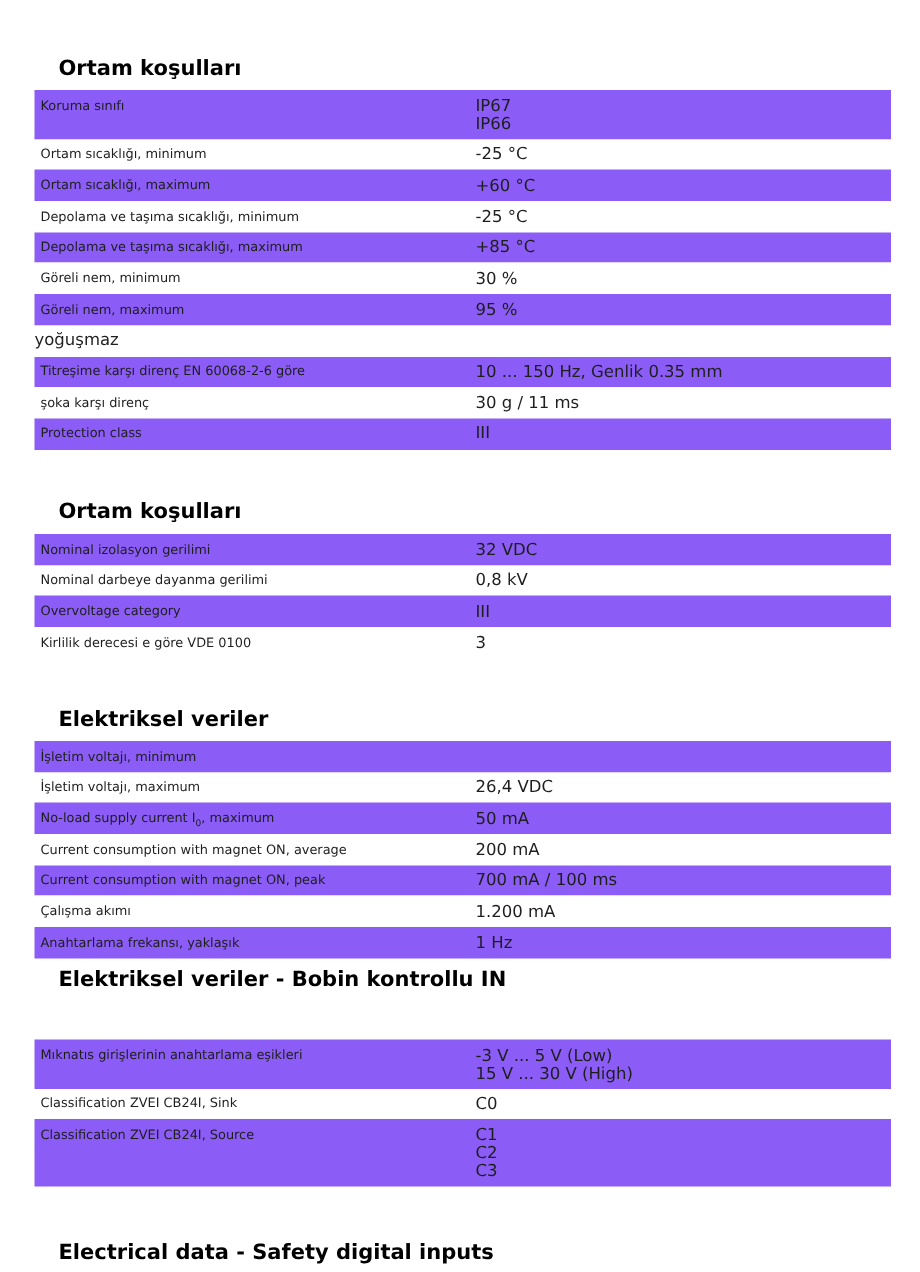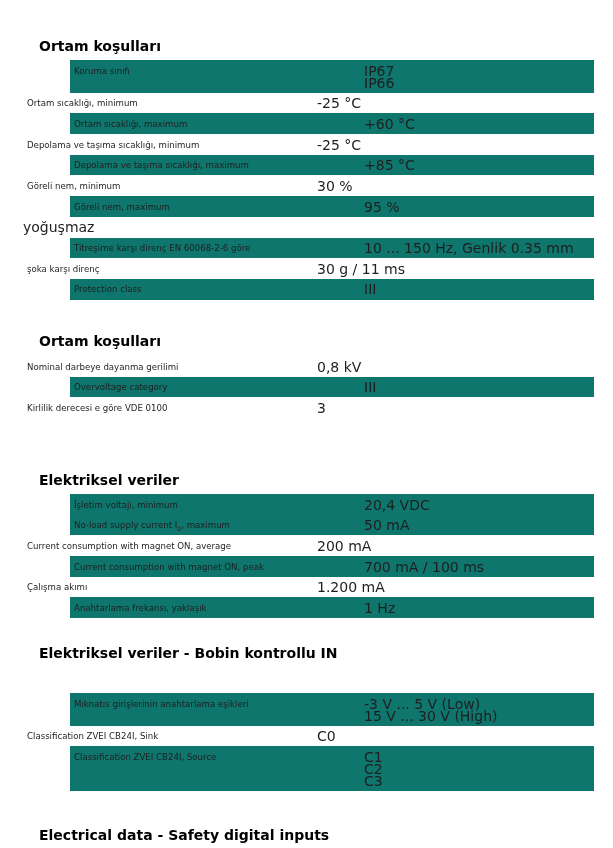--- a/index.html
+++ b/index.html
@@ -29,35 +29,35 @@
     position: absolute;
     left: 23px;
     width: 571px;
     border-collapse: collapse;
   }
   .spec-row {
     display: flex;
     box-sizing: border-box;
     padding: 0;
   }
-  .spec-row.odd { background: #0f766e; margin-left: 47px; }
+  .spec-row.odd { background: #8b5cf6; }
   .spec-row.even { background: #ffffff; justify-content: center; }
   .spec-label {
     width: 290px;
     padding-left: 4px;
     font-size: 8.6px;
     line-height: 12px;
     padding-top: 4.5px;
     padding-bottom: 4.2px;
     white-space: nowrap;
     color: #1e1e1e;
   }
   .spec-value {
     flex: 1;
-    font-size: 14px;
+    font-size: 11px;
     line-height: 12px;
     padding-top: 4.5px;
     padding-bottom: 4.2px;
     white-space: nowrap;
     color: #1e1e1e;
   }
   .spec-value .line { display: block; }
   sub {
     font-size: 6px;
     line-height: 0;
@@ -111,39 +111,46 @@
     <div class="spec-value">30 g / 11 ms</div>
   </div>
   <div class="spec-row odd">
     <div class="spec-label">Protection class</div>
     <div class="spec-value">III</div>
   </div>
 </div>
 
 <h2 class="section-title" style="top:318px">Ortam koşulları</h2>
 <div class="spec-table" style="top:356px">
+  <div class="spec-row odd">
+    <div class="spec-label">Nominal izolasyon gerilimi</div>
+    <div class="spec-value">32 VDC</div>
+  </div>
   <div class="spec-row even">
     <div class="spec-label">Nominal darbeye dayanma gerilimi</div>
     <div class="spec-value">0,8 kV</div>
   </div>
   <div class="spec-row odd">
     <div class="spec-label">Overvoltage category</div>
     <div class="spec-value">III</div>
   </div>
   <div class="spec-row even">
     <div class="spec-label">Kirlilik derecesi e göre VDE 0100</div>
     <div class="spec-value">3</div>
   </div>
 </div>
 
 <h2 class="section-title" style="top:457px">Elektriksel veriler</h2>
 <div class="spec-table" style="top:494px">
   <div class="spec-row odd">
     <div class="spec-label">İşletim voltajı, minimum</div>
-    <div class="spec-value">20,4 VDC</div>
+  </div>
+  <div class="spec-row even">
+    <div class="spec-label">İşletim voltajı, maximum</div>
+    <div class="spec-value">26,4 VDC</div>
   </div>
   <div class="spec-row odd">
     <div class="spec-label"><span>No-load supply current I</span><sub>0</sub><span>, maximum</span></div>
     <div class="spec-value">50 mA</div>
   </div>
   <div class="spec-row even">
     <div class="spec-label">Current consumption with magnet ON, average</div>
     <div class="spec-value">200 mA</div>
   </div>
   <div class="spec-row odd">

